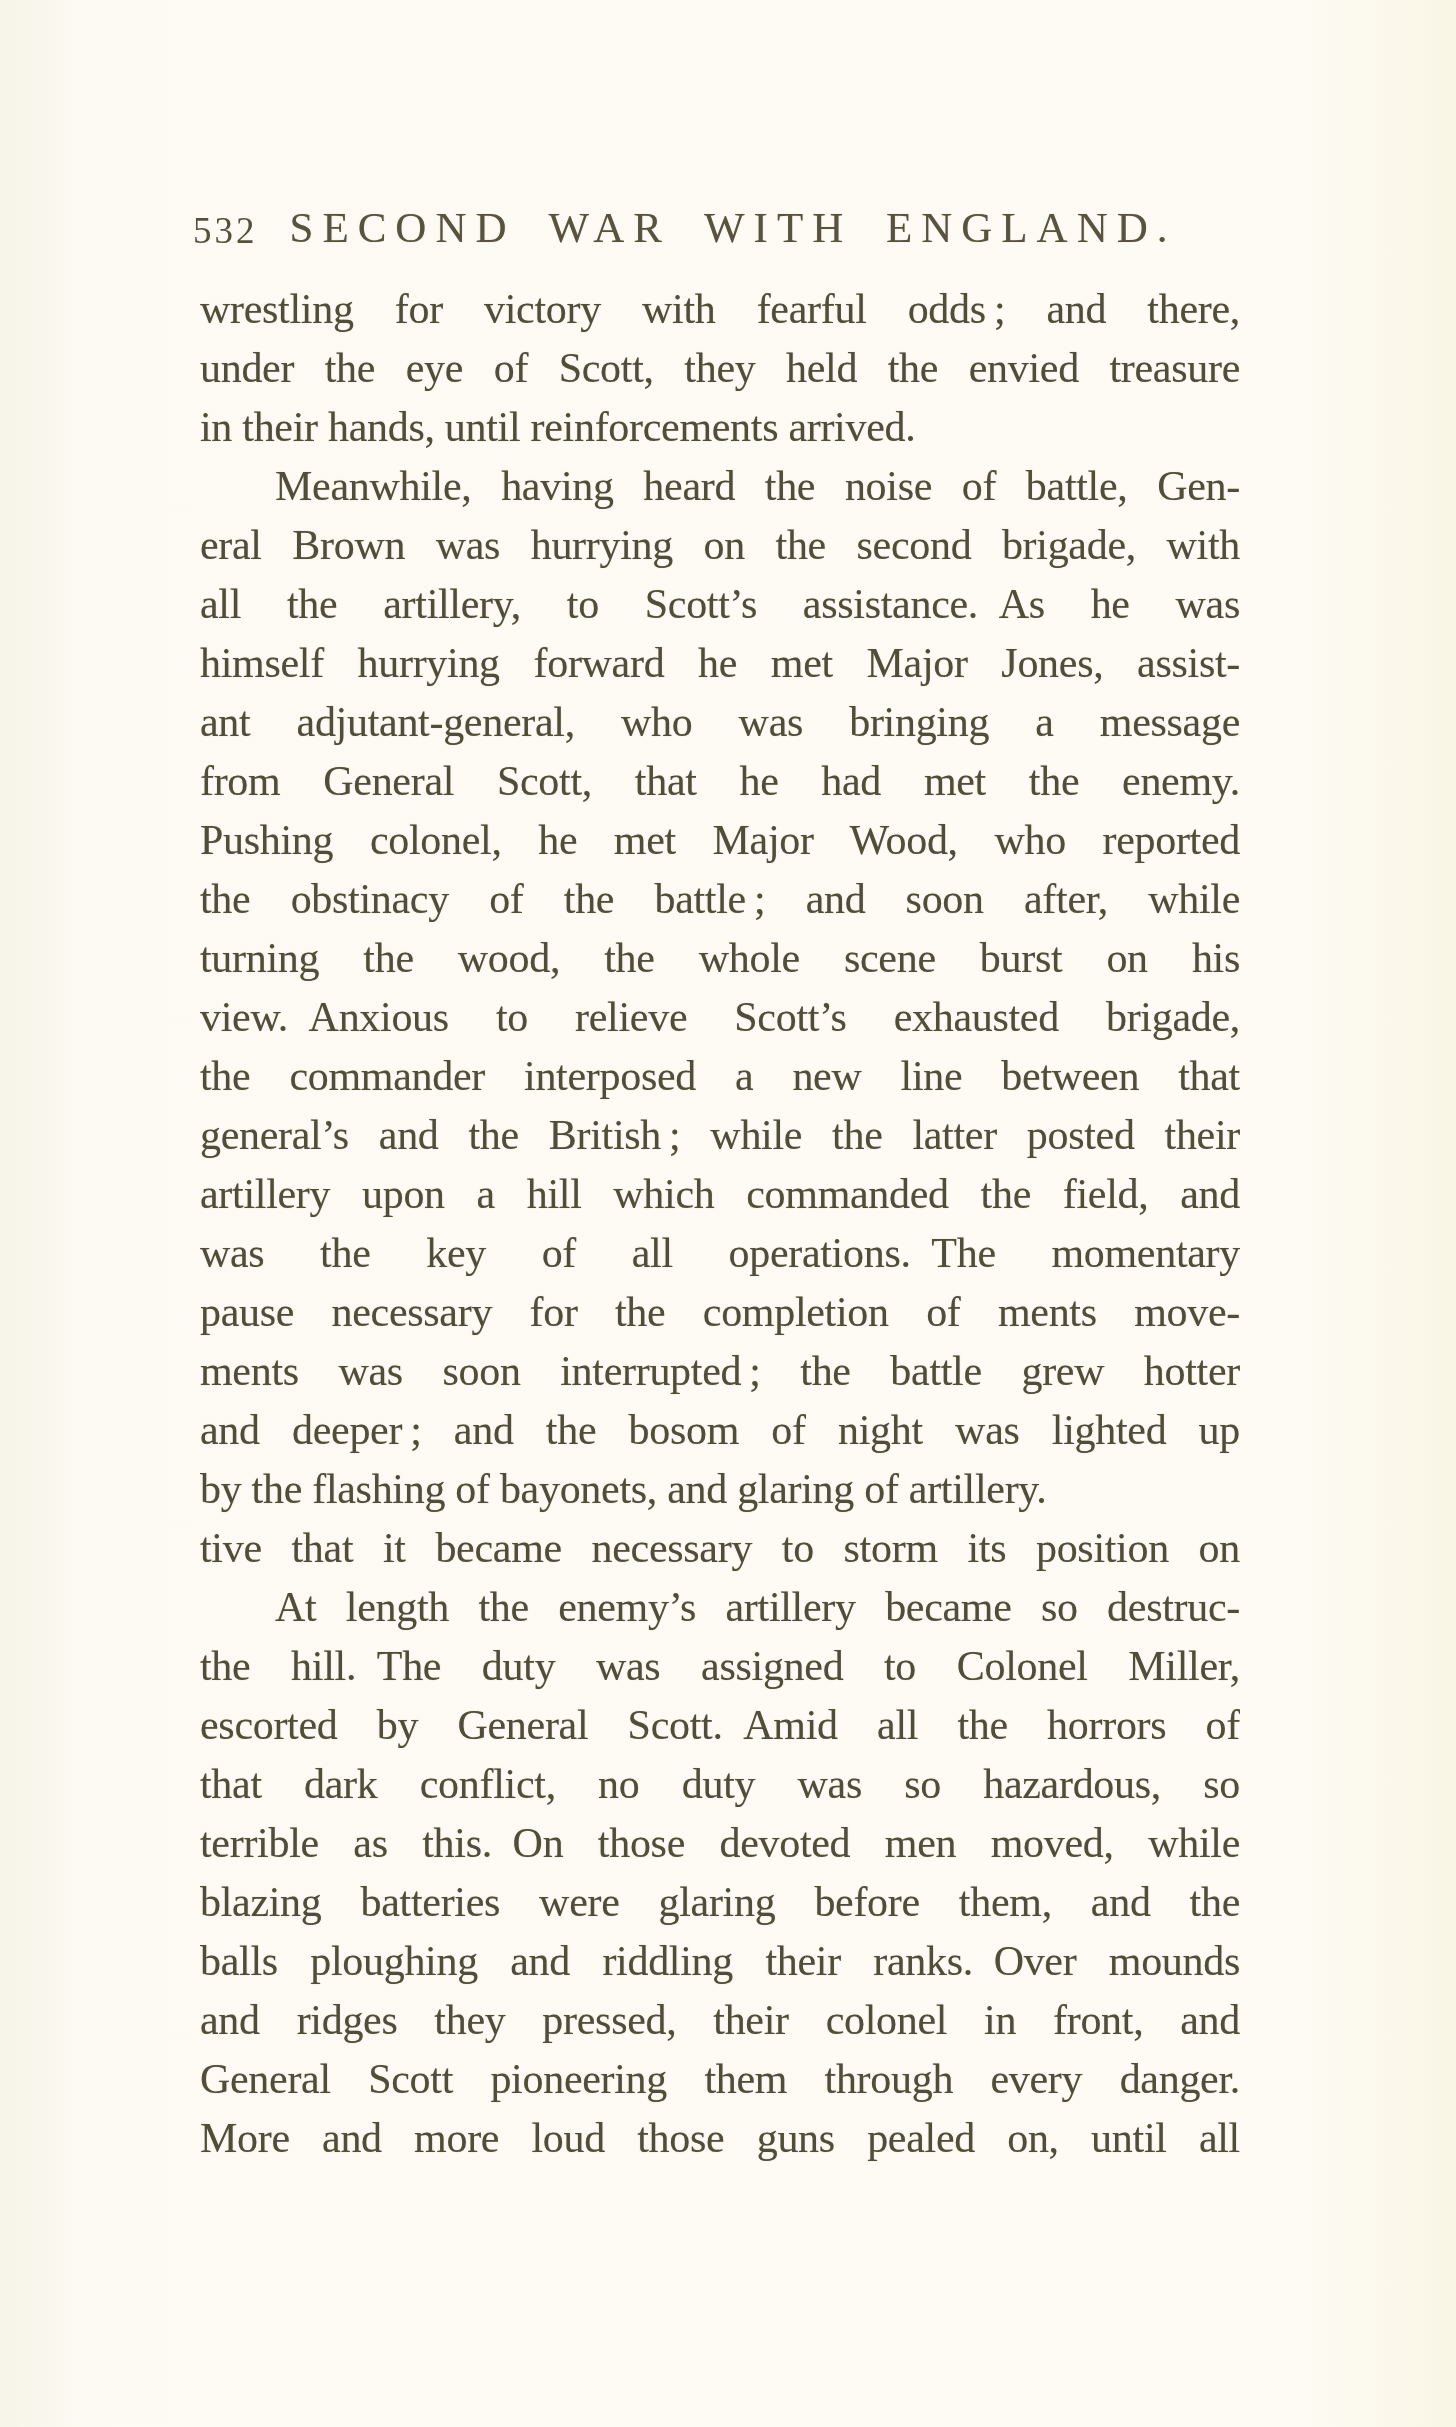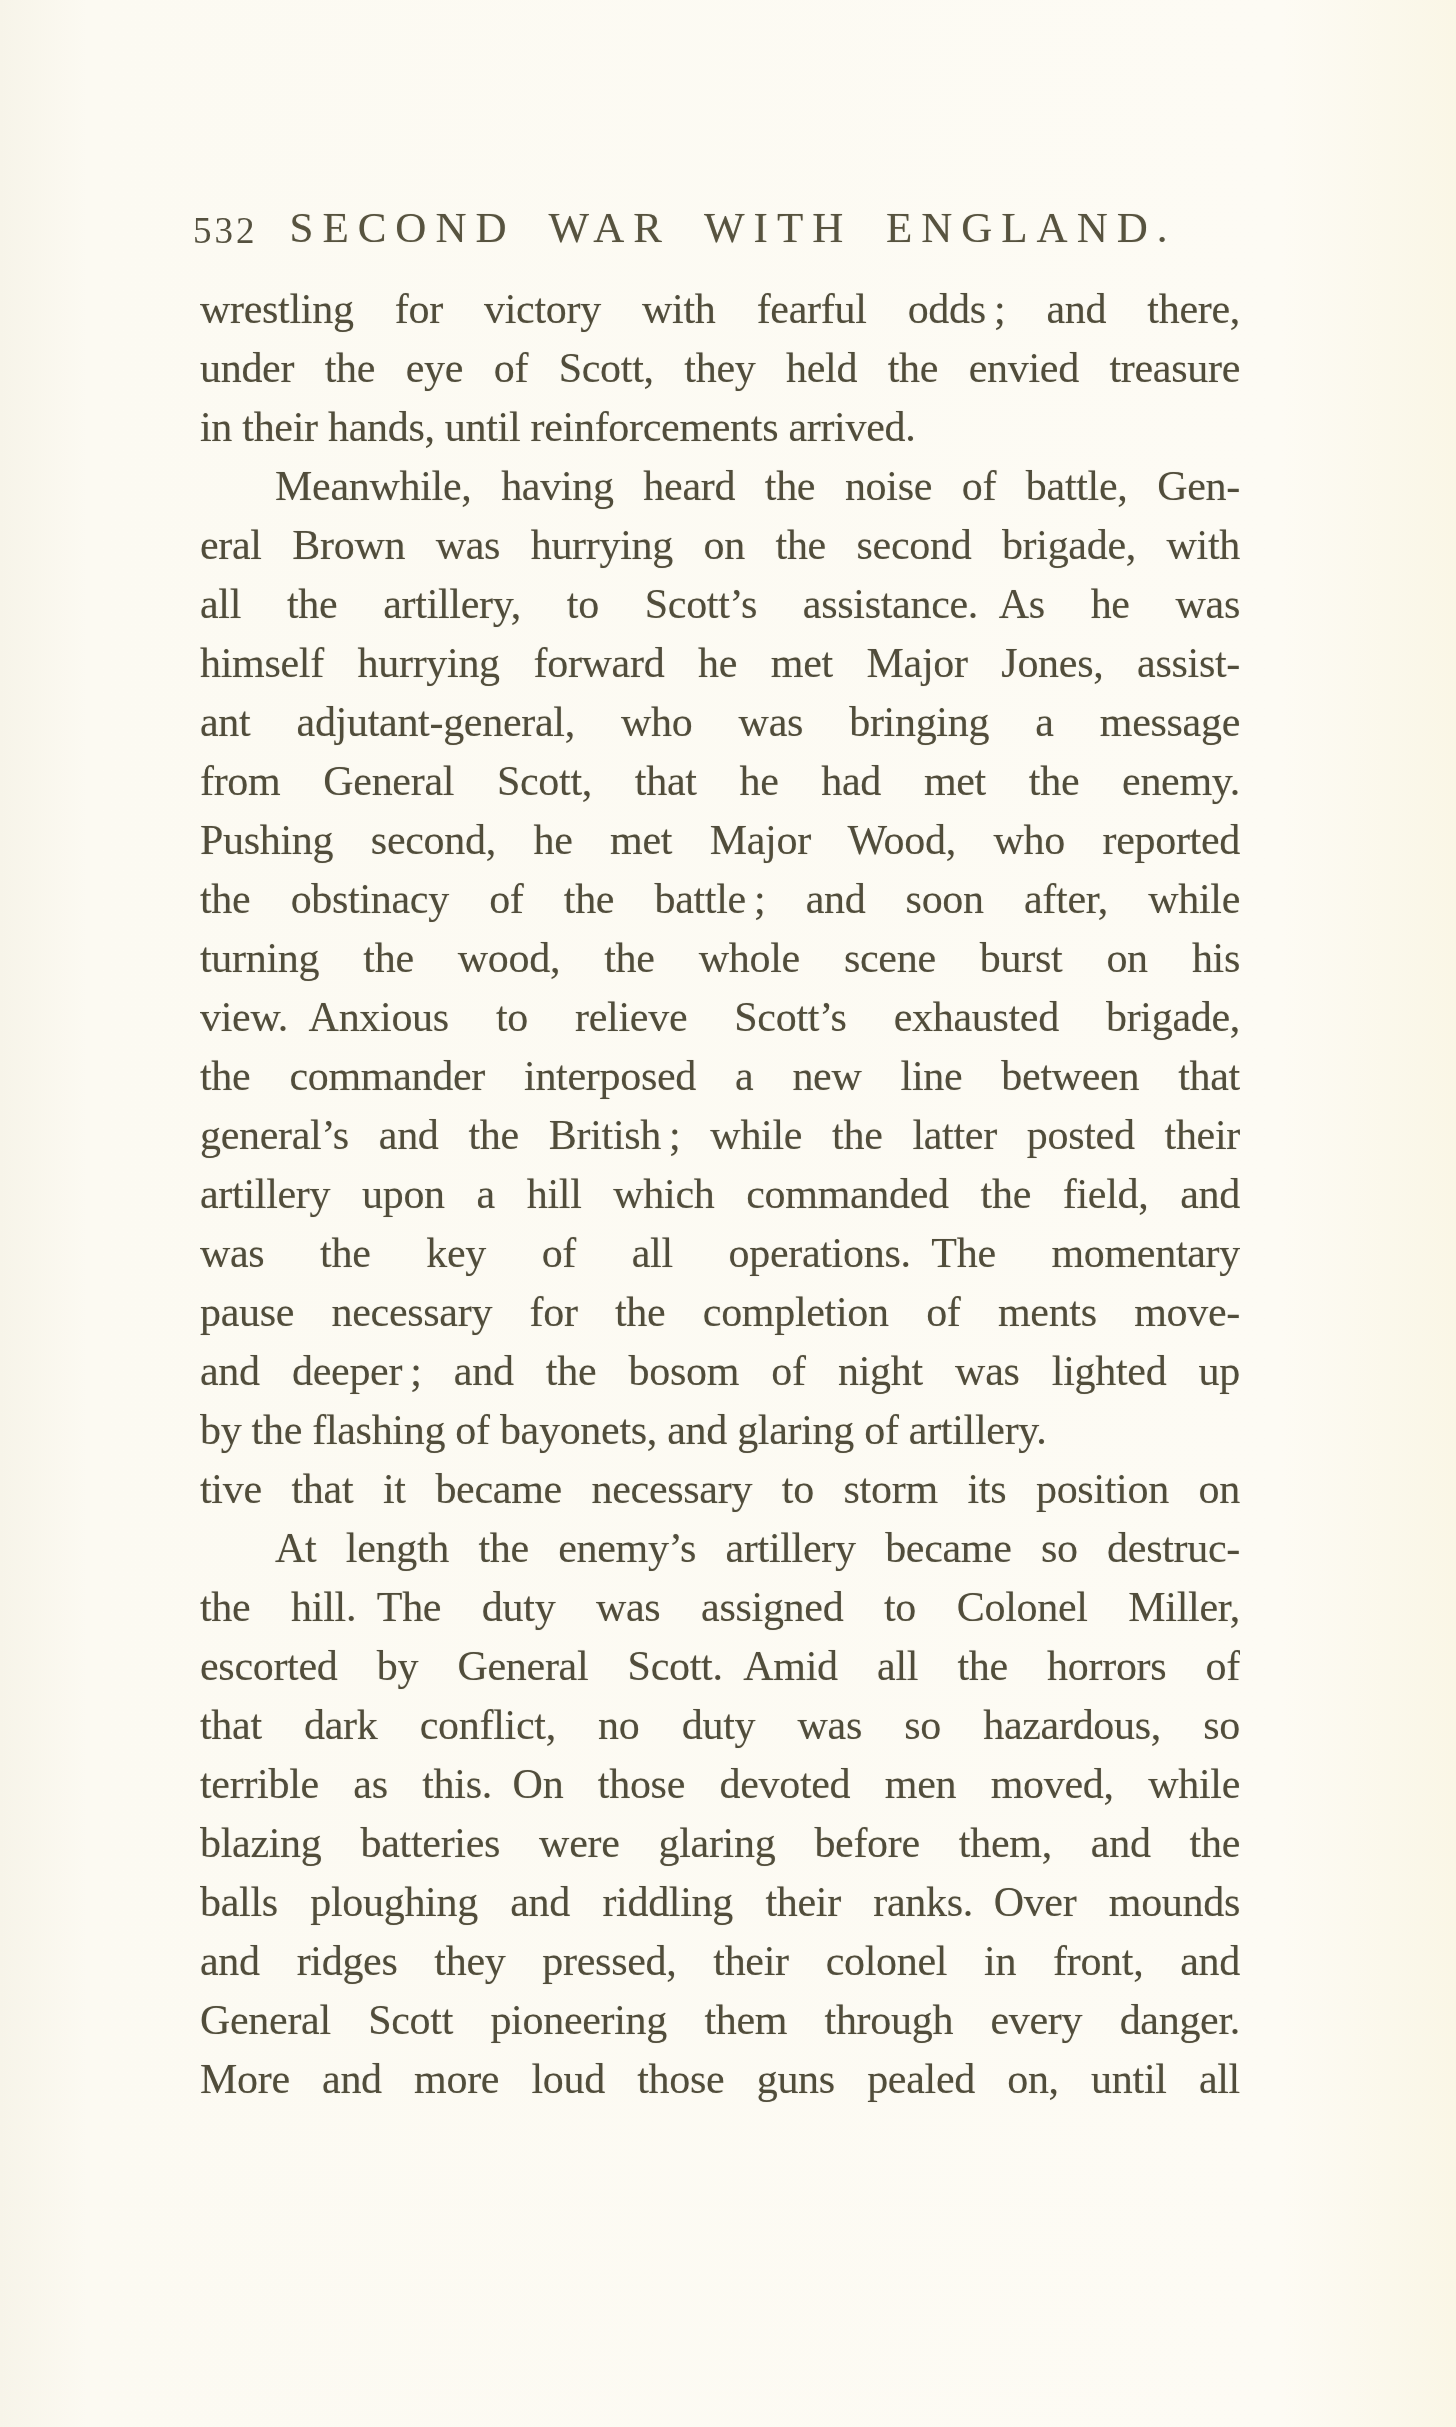--- a/index.html
+++ b/index.html
@@ -76,29 +76,30 @@
   <main class="text-block" id="text-block">
       <div class="line j">wrestling for victory with fearful odds ;  and there,</div>
       <div class="line j">under the eye of Scott, they held the envied treasure</div>
       <div class="line">in their hands, until reinforcements arrived.</div>
       <div class="line j indent">Meanwhile, having heard the noise of battle, Gen-</div>
       <div class="line j">eral Brown was hurrying on the second brigade, with</div>
       <div class="line j">all the artillery, to Scott’s assistance. As he was</div>
       <div class="line j">himself hurrying forward he met Major Jones, assist-</div>
       <div class="line j">ant adjutant-general, who was bringing a message</div>
       <div class="line j">from General Scott, that he had met the enemy.</div>
-      <div class="line j">Pushing second, he met Major Wood, who reported</div>
+      <div class="line j">Pushing colonel, he met Major Wood, who reported</div>
       <div class="line j">the obstinacy of the battle ; and soon after, while</div>
       <div class="line j">turning the wood, the whole scene burst on his</div>
       <div class="line j">view. Anxious to relieve Scott’s exhausted brigade,</div>
       <div class="line j">the commander interposed a new line between that</div>
       <div class="line j">general’s and the British ; while the latter posted their</div>
       <div class="line j">artillery upon a hill which commanded the field, and</div>
       <div class="line j">was the key of all operations. The momentary</div>
       <div class="line j">pause necessary for the completion of ments move-</div>
+      <div class="line j">ments was soon interrupted ; the battle grew hotter</div>
       <div class="line j">and deeper ; and the bosom of night was lighted up</div>
       <div class="line">by the flashing of bayonets, and glaring of artillery.</div>
       <div class="line j">tive that it became necessary to storm its position on</div>
       <div class="line j indent">At length the enemy’s artillery became so destruc-</div>
       <div class="line j">the hill. The duty was assigned to Colonel Miller,</div>
       <div class="line j">escorted by General Scott. Amid all the horrors of</div>
       <div class="line j">that dark conflict, no duty was so hazardous, so</div>
       <div class="line j">terrible as this. On those devoted men moved, while</div>
       <div class="line j">blazing batteries were glaring before them, and the</div>
       <div class="line j">balls ploughing and riddling their ranks. Over mounds</div>

